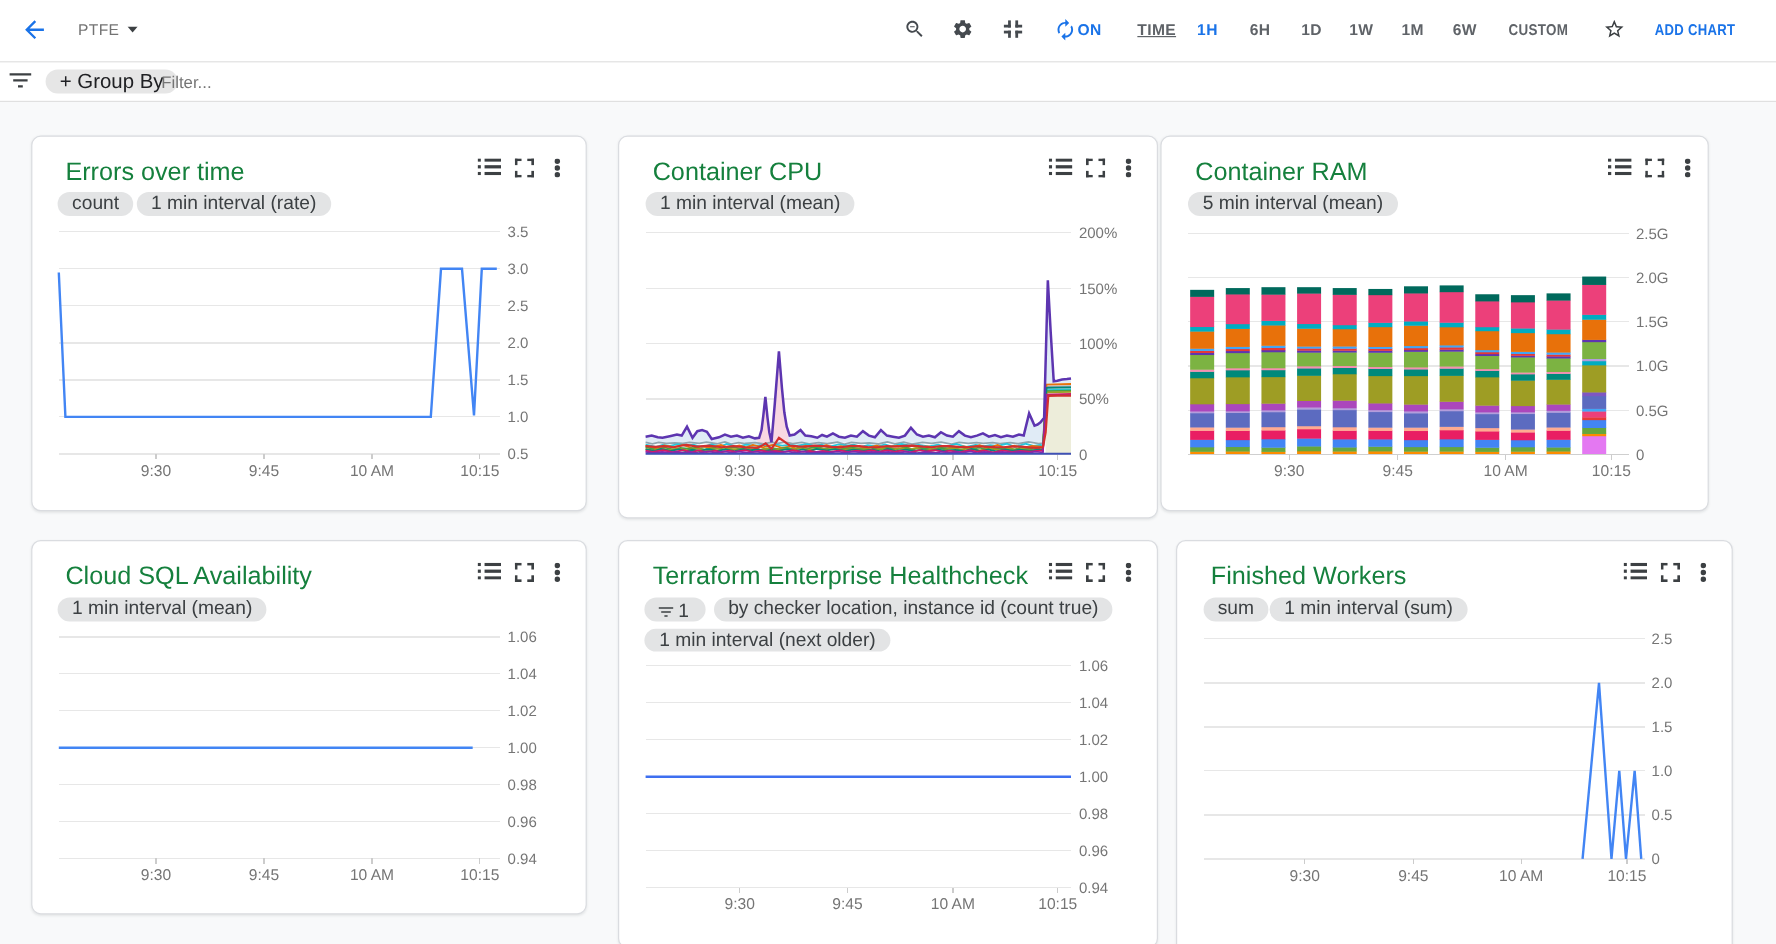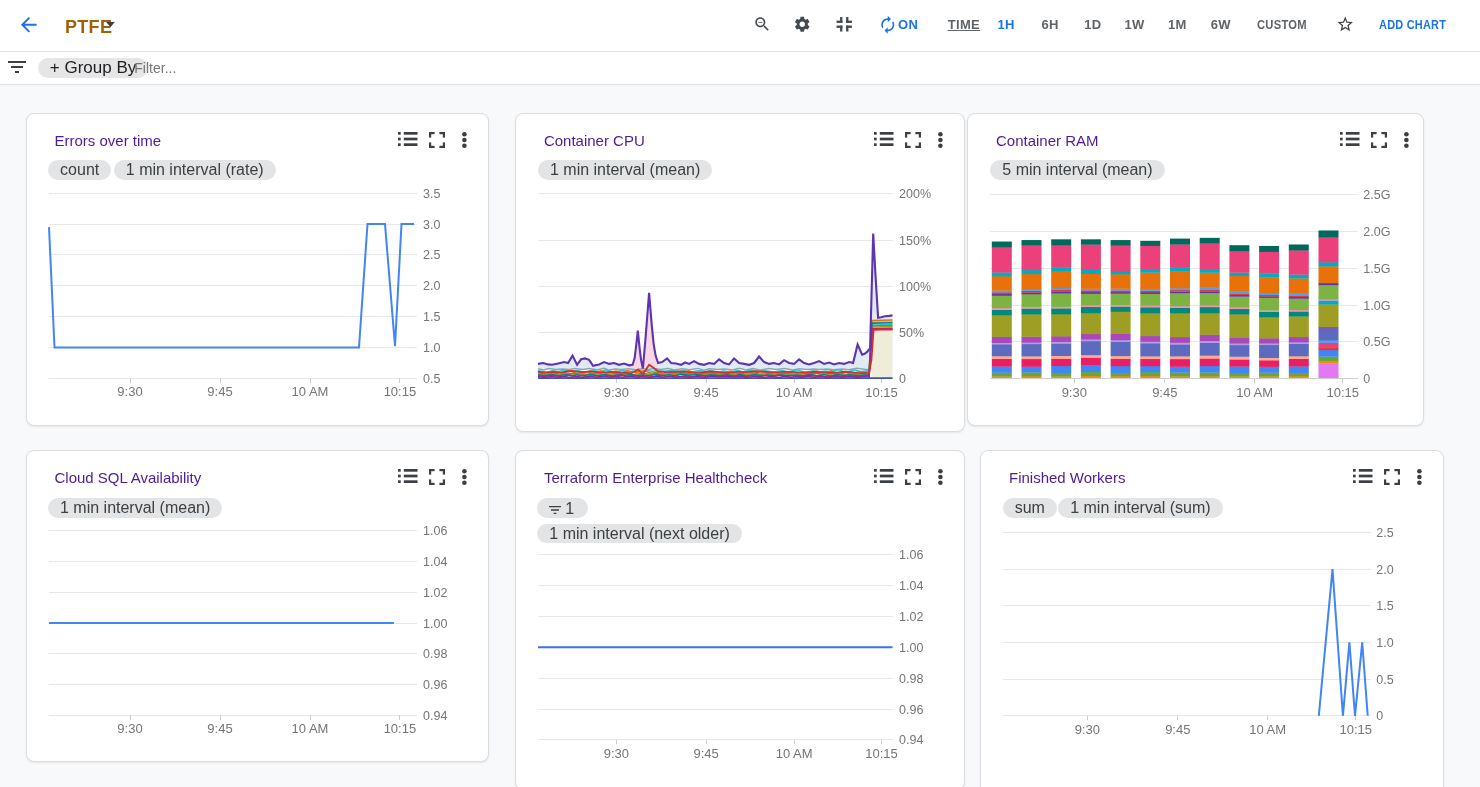--- a/index.html
+++ b/index.html
@@ -1,29 +1,29 @@
 <!DOCTYPE html>
 <html><head><meta charset="utf-8"><style>
 *{margin:0;padding:0;box-sizing:border-box}
 body{width:1480px;height:787px;font-family:"Liberation Sans",sans-serif;background:#fff;overflow:hidden;position:relative}
 .topbar{position:absolute;left:0;top:0;width:1480px;height:52px;background:#fff;border-bottom:1px solid #e0e0e0}
 .filterbar{position:absolute;left:0;top:53px;width:1480px;height:32px;background:#fff;border-bottom:1px solid #e0e0e0}
 .content{position:absolute;left:0;top:85px;width:1480px;height:702px;background:#f8f9fa}
 .card{position:absolute;background:#fff;border:1px solid #dadce0;border-radius:8px;box-shadow:0 1px 2px rgba(60,64,67,.10)}
-.ctitle{position:absolute;font-size:15px;color:#4c1d95;white-space:nowrap}
+.ctitle{position:absolute;font-size:21px;color:#15803d;white-space:nowrap}
 .chip{position:absolute;height:19.5px;line-height:19.5px;background:#e3e4e5;border-radius:10px;
       font-size:16px;color:#3c4043;padding:0 12px;white-space:nowrap}
 .tb{position:absolute;font-size:13px;font-weight:bold;color:#5f6368;letter-spacing:.3px;top:17px}
 .blue{color:#1a73e8}
 </style></head><body>
 <div class="topbar">
     <svg style="position:absolute;left:17.1px;top:12.9px" width="23.5" height="23.5" viewBox="0 0 24 24">
       <path d="M20 11H7.83l5.59-5.59L12 4l-8 8 8 8 1.41-1.41L7.83 13H20v-2z" fill="#1a73e8"></path>
     </svg>
-    <div style="position:absolute;left:65px;top:17px;font-size:18px;font-weight:bold;color:#a16207;letter-spacing:.3px">PTFE</div>
+    <div style="position:absolute;left:65px;top:17px;font-size:13px;font-weight:normal;color:#737373;letter-spacing:.3px">PTFE</div>
     <svg style="position:absolute;left:106px;top:21.7px" width="9" height="6" viewBox="0 0 10 7">
       <path d="M0 0h10L5 6z" fill="#3c4043"></path>
     </svg>
     <svg style="position:absolute;left:752.5px;top:15.0px" width="18.5" height="18.5" viewBox="0 0 24 24">
       <path fill="#454a4f" d="M15.5 14h-.79l-.28-.27C15.41 12.59 16 11.11 16 9.5 16 5.91 13.09 3 9.5 3S3 5.91 3 9.5 5.91 16 9.5 16c1.61 0 3.09-.59 4.23-1.57l.27.28v.79l5 4.99L20.49 19l-4.99-5zm-6 0C7.01 14 5 11.99 5 9.5S7.01 5 9.5 5 14 7.01 14 9.5 11.99 14 9.5 14zM7 9h5v1H7z"></path>
     </svg>
     <svg style="position:absolute;left:793.0px;top:15.0px" width="18.5" height="18.5" viewBox="0 0 24 24">
       <path d="M19.14 12.94c.04-.3.06-.61.06-.94 0-.32-.02-.64-.07-.94l2.03-1.58c.18-.14.23-.41.12-.61l-1.92-3.32c-.12-.22-.37-.29-.59-.22l-2.39.96c-.5-.38-1.03-.7-1.62-.94l-.36-2.54c-.04-.24-.24-.41-.48-.41h-3.84c-.24 0-.43.17-.47.41l-.36 2.54c-.59.24-1.13.57-1.62.94l-2.39-.96c-.22-.08-.47 0-.59.22L2.74 8.87c-.12.21-.08.47.12.61l2.03 1.58c-.05.3-.09.63-.09.94s.02.64.07.94l-2.03 1.58c-.18.14-.23.41-.12.61l1.92 3.32c.12.22.37.29.59.22l2.39-.96c.5.38 1.03.7 1.62.94l.36 2.54c.05.24.24.41.48.41h3.84c.24 0 .44-.17.47-.41l.36-2.54c.59-.24 1.13-.56 1.62-.94l2.39.96c.22.08.47 0 .59-.22l1.92-3.32c.12-.22.07-.47-.12-.61l-2.01-1.58zM12 15.6c-1.98 0-3.6-1.62-3.6-3.6s1.62-3.6 3.6-3.6 3.6 1.62 3.6 3.6-1.62 3.6-3.6 3.6z" fill="#454a4f"></path>
     </svg>
     <svg style="position:absolute;left:835.5px;top:15.9px" width="16.5" height="16.5" viewBox="0 0 15 15">
@@ -555,20 +555,21 @@
     <svg style="position:absolute;left:422.3px;top:18px" width="5" height="16" viewBox="0 0 5 16">
       <g fill="#3c4043">
         <circle cx="2.4" cy="2.3" r="2.3"></circle>
         <circle cx="2.4" cy="8" r="2.3"></circle>
         <circle cx="2.4" cy="13.7" r="2.3"></circle>
       </g>
     </svg>
     <div class="chip" style="left:21.4px;top:47.3px;padding:0 14px 0 10px"><svg width="16" height="16" viewBox="0 0 24 24" style="margin-right:2px;position:relative;top:3.5px">
         <path d="M10 18h4v-2h-4v2zM3 6v2h18V6H3zm3 7h12v-2H6v2z" fill="#3c4043"></path>
       </svg>1</div>
+    <div class="chip" style="left:78.9px;top:47.3px">by checker location, instance id (count true)</div>
     <div class="chip" style="left:21.4px;top:72.5px">1 min interval (next older)</div>
     <svg width="450" height="340" style="position:absolute;left:0;top:0" font-family="'Liberation Sans',sans-serif">
       <line x1="22.0" x2="376.5" y1="103.7" y2="103.7" stroke="#e7e7e7" stroke-width="1" shape-rendering="crispEdges"></line>
       <text x="383.1" y="108.2" text-anchor="start" font-size="12.5" fill="#757575" font-weight="400">1.06</text>
       <line x1="22.0" x2="376.5" y1="134.6" y2="134.6" stroke="#e7e7e7" stroke-width="1" shape-rendering="crispEdges"></line>
       <text x="383.1" y="139.1" text-anchor="start" font-size="12.5" fill="#757575" font-weight="400">1.04</text>
       <line x1="22.0" x2="376.5" y1="165.4" y2="165.4" stroke="#e7e7e7" stroke-width="1" shape-rendering="crispEdges"></line>
       <text x="383.1" y="169.9" text-anchor="start" font-size="12.5" fill="#757575" font-weight="400">1.02</text>
       <line x1="22.0" x2="376.5" y1="196.3" y2="196.3" stroke="#e7e7e7" stroke-width="1" shape-rendering="crispEdges"></line>
       <text x="383.1" y="200.8" text-anchor="start" font-size="12.5" fill="#757575" font-weight="400">1.00</text>

